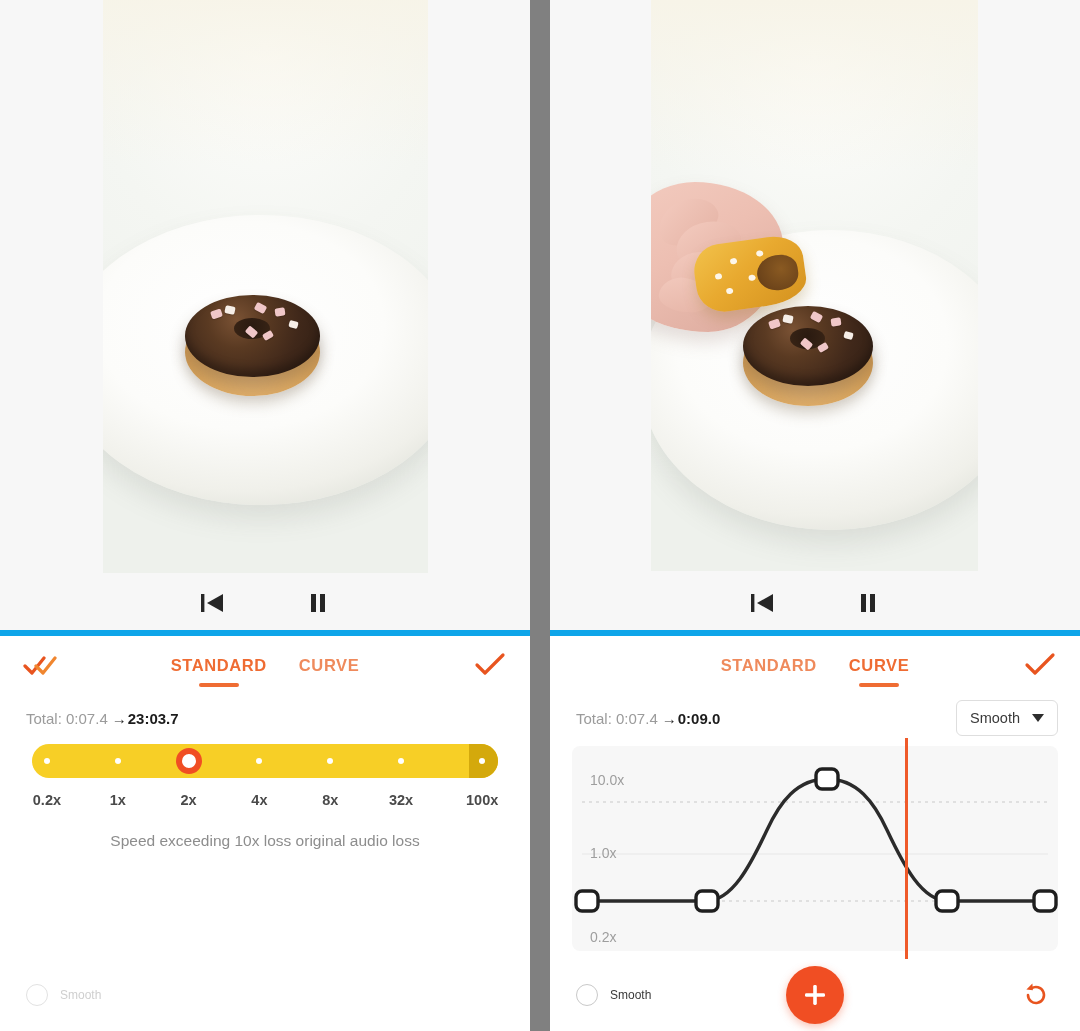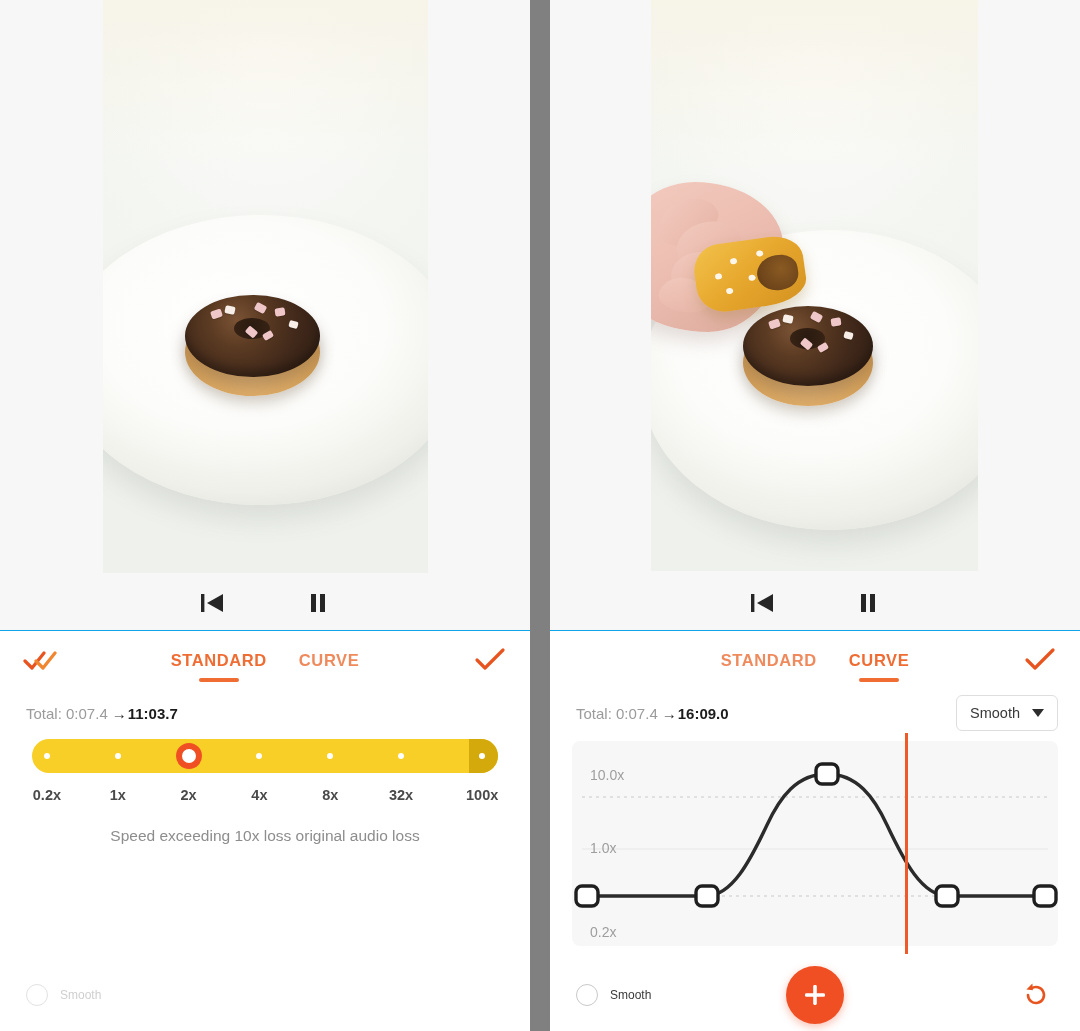--- a/index.html
+++ b/index.html
@@ -150,21 +150,21 @@
     display: flex; align-items: center; justify-content: center;
     cursor: pointer;
   }
 
   
   .sheet {
     position: absolute;
     left: 0; bottom: 0;
     width: 100%;
     background: #ffffff;
-    border-top: 1px solid #0ea5e9;
+    border-top: 6px solid #0ea5e9;
   }
   .sheet-left  { height: 401px; }
   .sheet-right { height: 401px; }
 
   .tabbar {
     position: relative;
     height: 58px;
     display: flex;
     align-items: center;
     justify-content: center;
@@ -442,21 +442,21 @@
         </div>
 
         <div class="icon-right">
           <svg width="32" height="26" viewBox="0 0 32 26">
             <path d="M3 13 L11 21 L29 3" stroke="#e8541f" stroke-width="3.2" fill="none" stroke-linecap="round" stroke-linejoin="round"></path>
           </svg>
         </div>
       </div>
 
       <div class="total-row">
-        <span class="muted">Total: 0:07.4</span><span class="arrow">→</span><span class="strong">11:03.7</span>
+        <span class="muted">Total: 0:07.4</span><span class="arrow">→</span><span class="strong">23:03.7</span>
       </div>
 
 
       <div class="slider-wrap">
         <div class="slider-track">
           <div class="slider-tail"></div>
         </div>
         <div class="slider-dot" style="left:3.2%;"></div>
         <div class="slider-dot" style="left:18.4%;"></div>
         <div class="slider-dot" style="left:48.8%;"></div>
@@ -554,21 +554,21 @@
           <span class="tab-underline"></span>
         </div>
         <div class="icon-right">
           <svg width="32" height="26" viewBox="0 0 32 26">
             <path d="M3 13 L11 21 L29 3" stroke="#e8541f" stroke-width="3.2" fill="none" stroke-linecap="round" stroke-linejoin="round"></path>
           </svg>
         </div>
       </div>
 
       <div class="total-row">
-        <span class="muted">Total: 0:07.4</span><span class="arrow">→</span><span class="strong">16:09.0</span>
+        <span class="muted">Total: 0:07.4</span><span class="arrow">→</span><span class="strong">0:09.0</span>
 
         <div class="preset-btn">
           <span>Smooth</span>
           <span class="caret"></span>
         </div>
       </div>
 
       <div class="graph">
         <svg class="graph-svg" viewBox="0 0 486 205" preserveAspectRatio="none">
 

